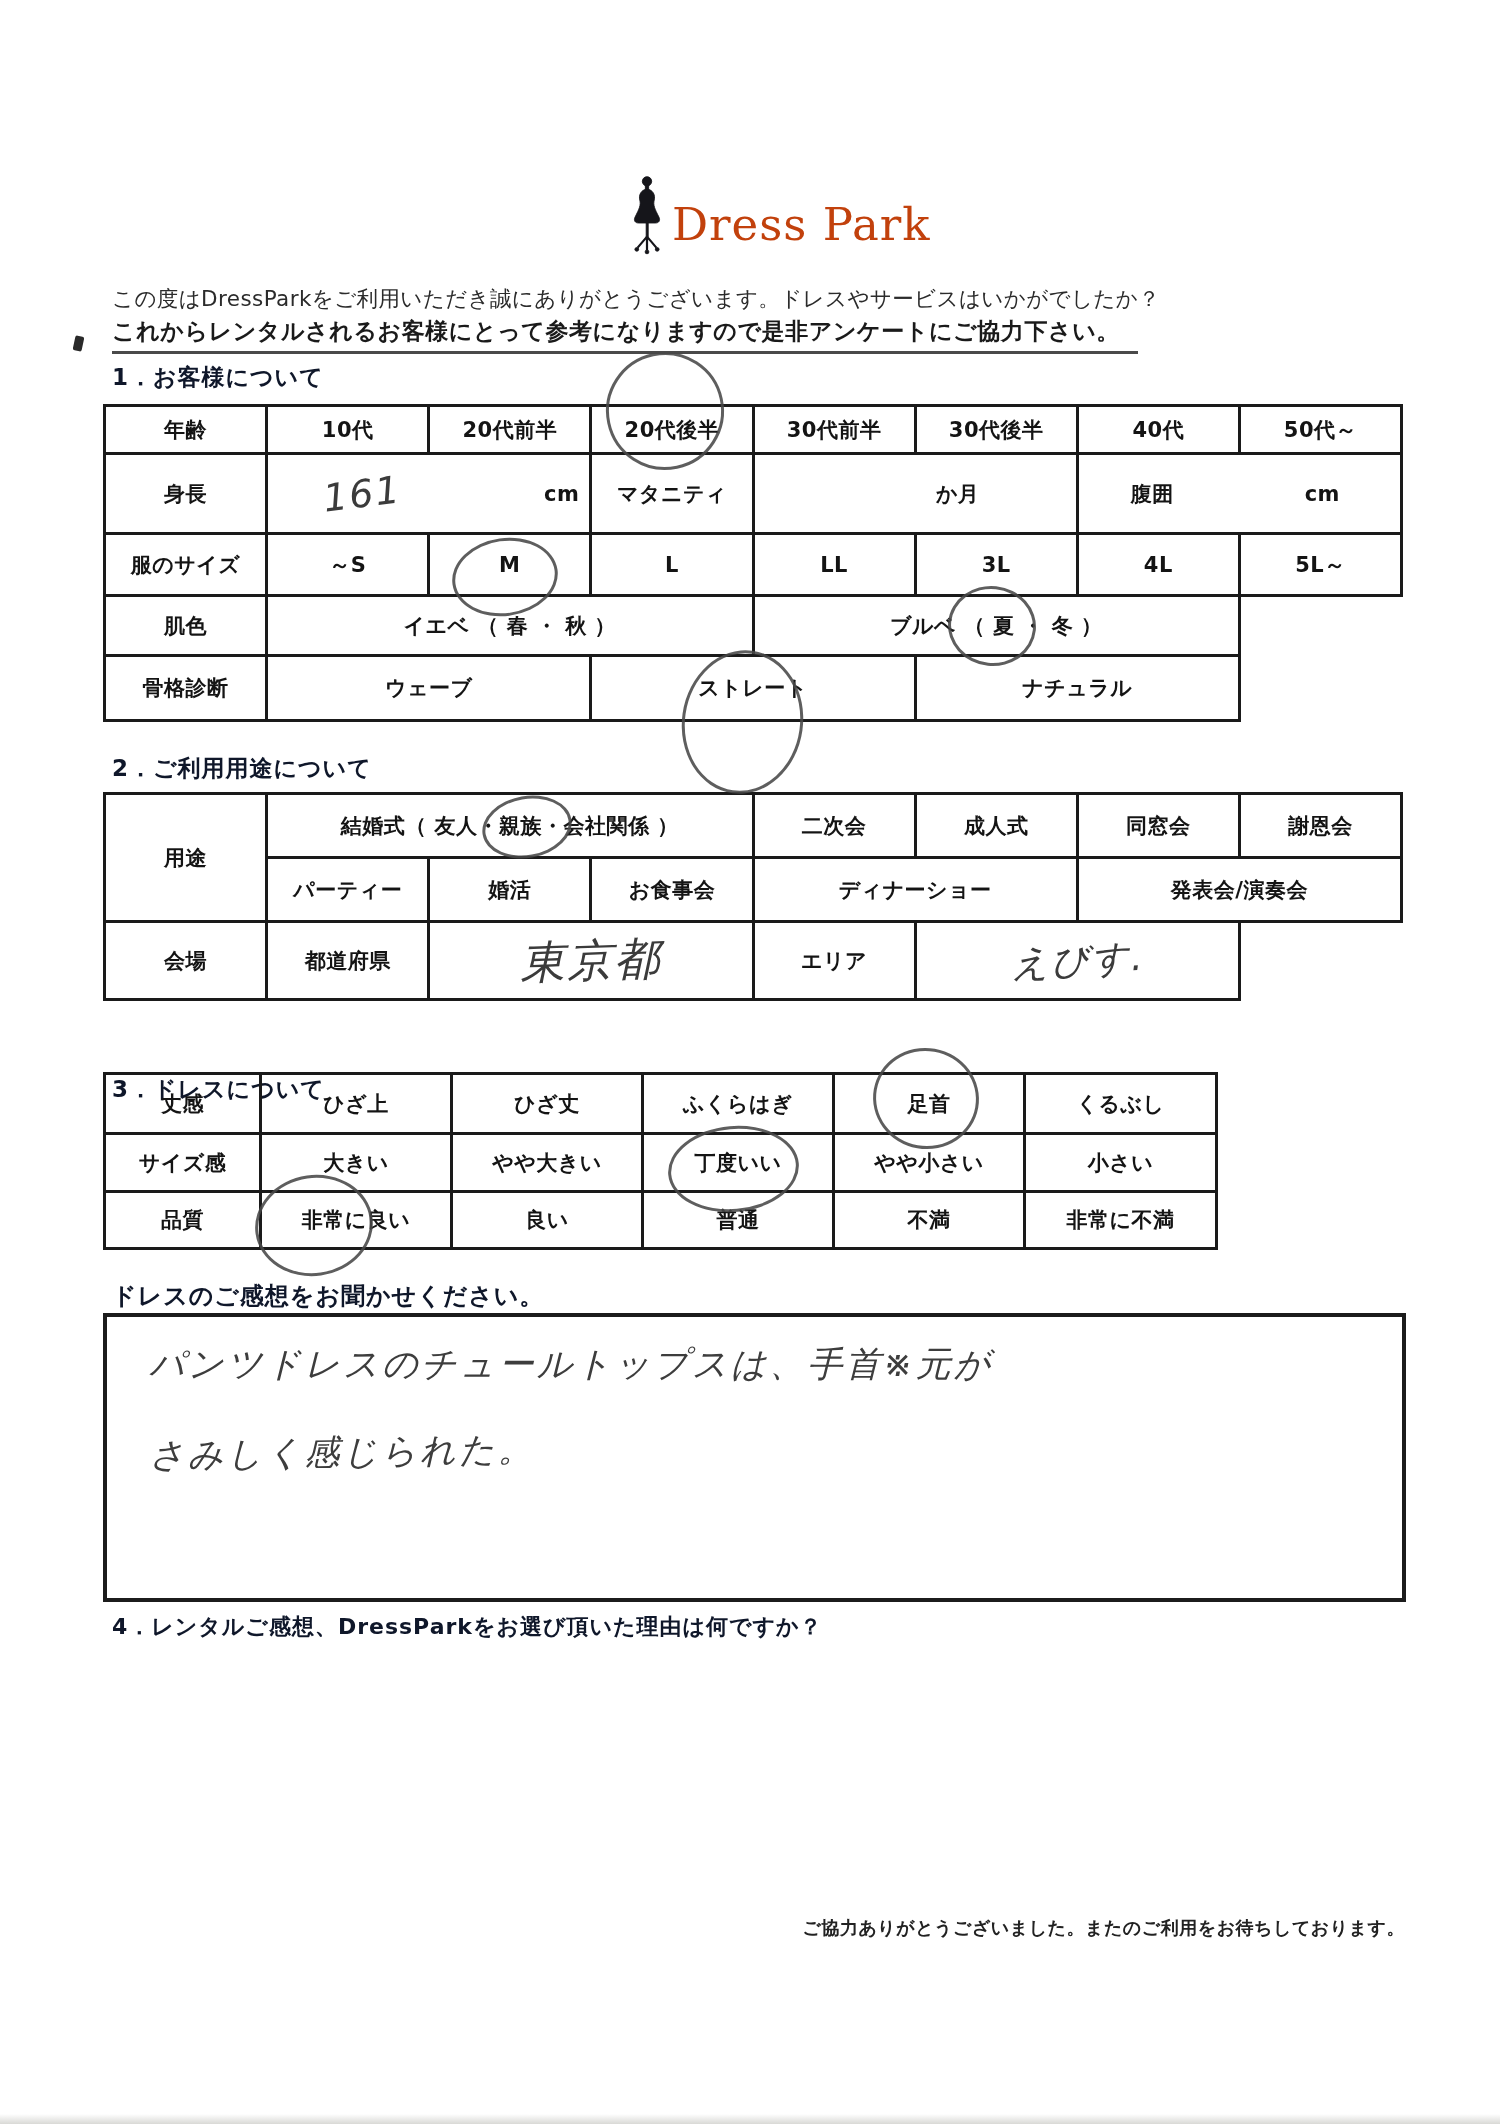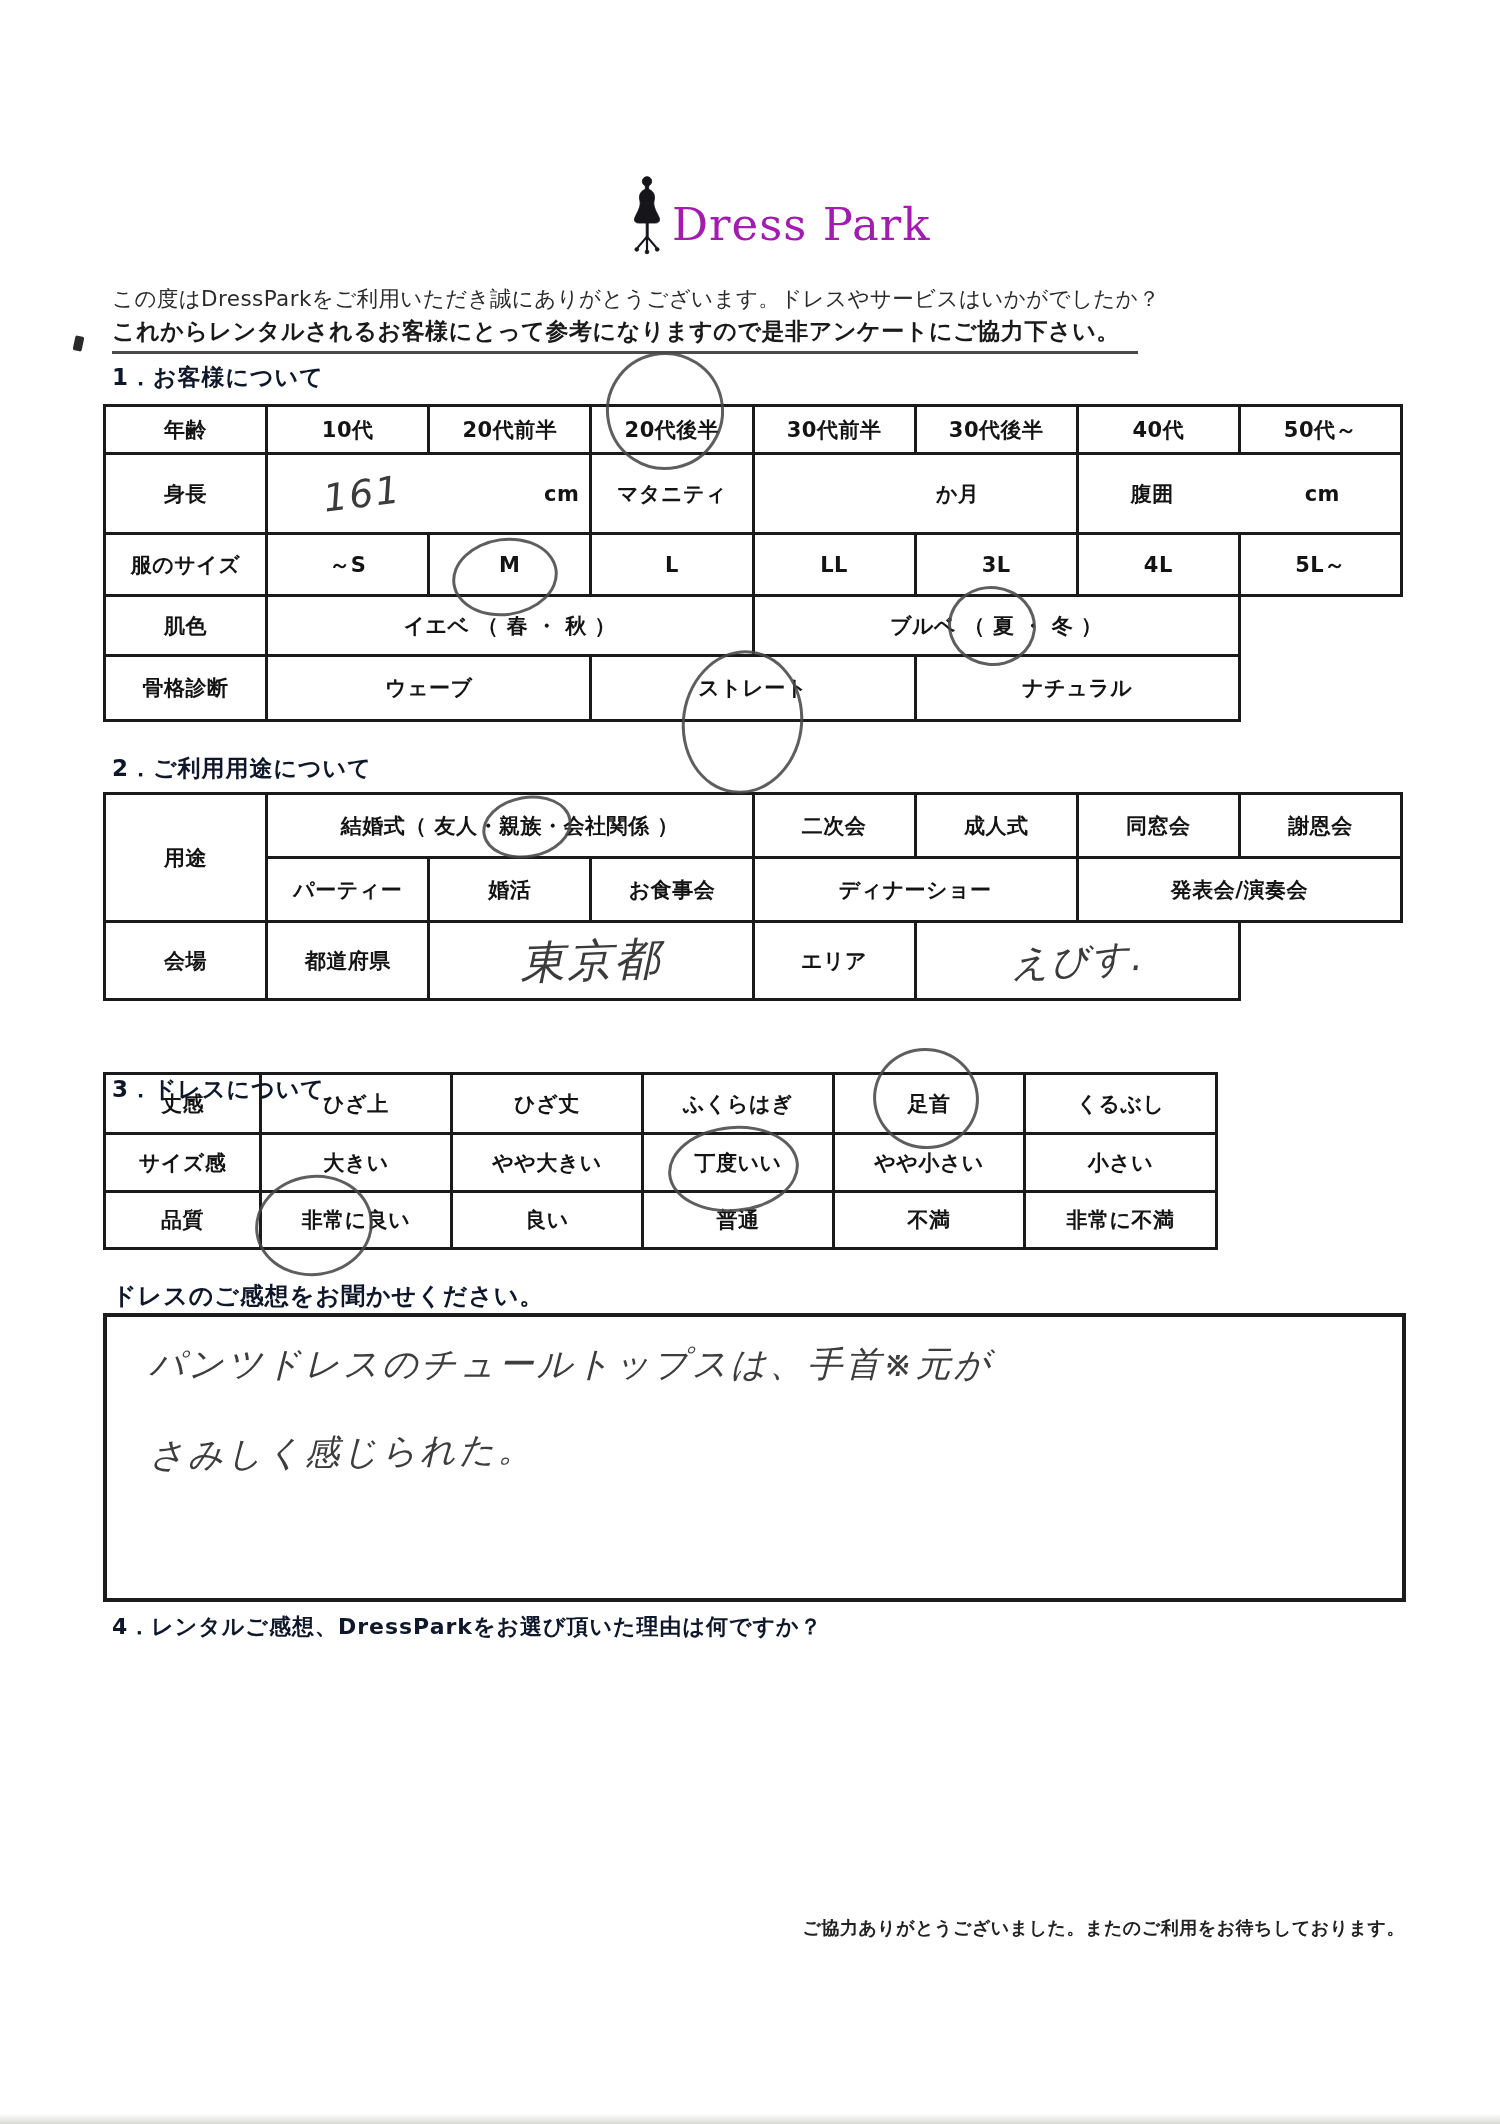--- a/index.html
+++ b/index.html
@@ -1,20 +1,20 @@
 <!DOCTYPE html>
 <html><head>
 <meta charset="utf-8">
 <style>
   html,body{margin:0;padding:0;background:#e8e8e6;}
   .page{position:relative;width:1500px;height:2124px;background:#ffffff;
         font-family:"DejaVu Sans","Liberation Sans",sans-serif;color:#131313;overflow:hidden;}
   .abs{position:absolute;}
   
-  .logo-text{font-family:"DejaVu Serif","Liberation Serif",serif;font-size:45px;color:#a21caf;letter-spacing:1px;}
+  .logo-text{font-family:"DejaVu Serif","Liberation Serif",serif;font-size:45px;color:#c2410c;letter-spacing:1px;}
   
   .intro1{font-size:21.5px;color:#2b2b2b;letter-spacing:0.4px;}
   .intro2{font-size:23px;font-weight:bold;color:#1a1a1a;border-bottom:3px solid #4a4a4a;padding-bottom:4px;padding-right:18px;letter-spacing:0.6px;}
   .sec-title{font-size:23px;font-weight:bold;color:#0f172a;letter-spacing:1px;}
   
   .q-table{border-collapse:collapse;table-layout:fixed;}
   .q-table td{border:3px solid #1a1a1a;text-align:center;vertical-align:middle;
               font-weight:bold;font-size:21px;color:#141414;padding:0;letter-spacing:0.5px;}
   .q-table td.ghost{border:none;background:transparent;}
   .hv{display:flex;justify-content:space-between;align-items:center;width:100%;box-sizing:border-box;}

